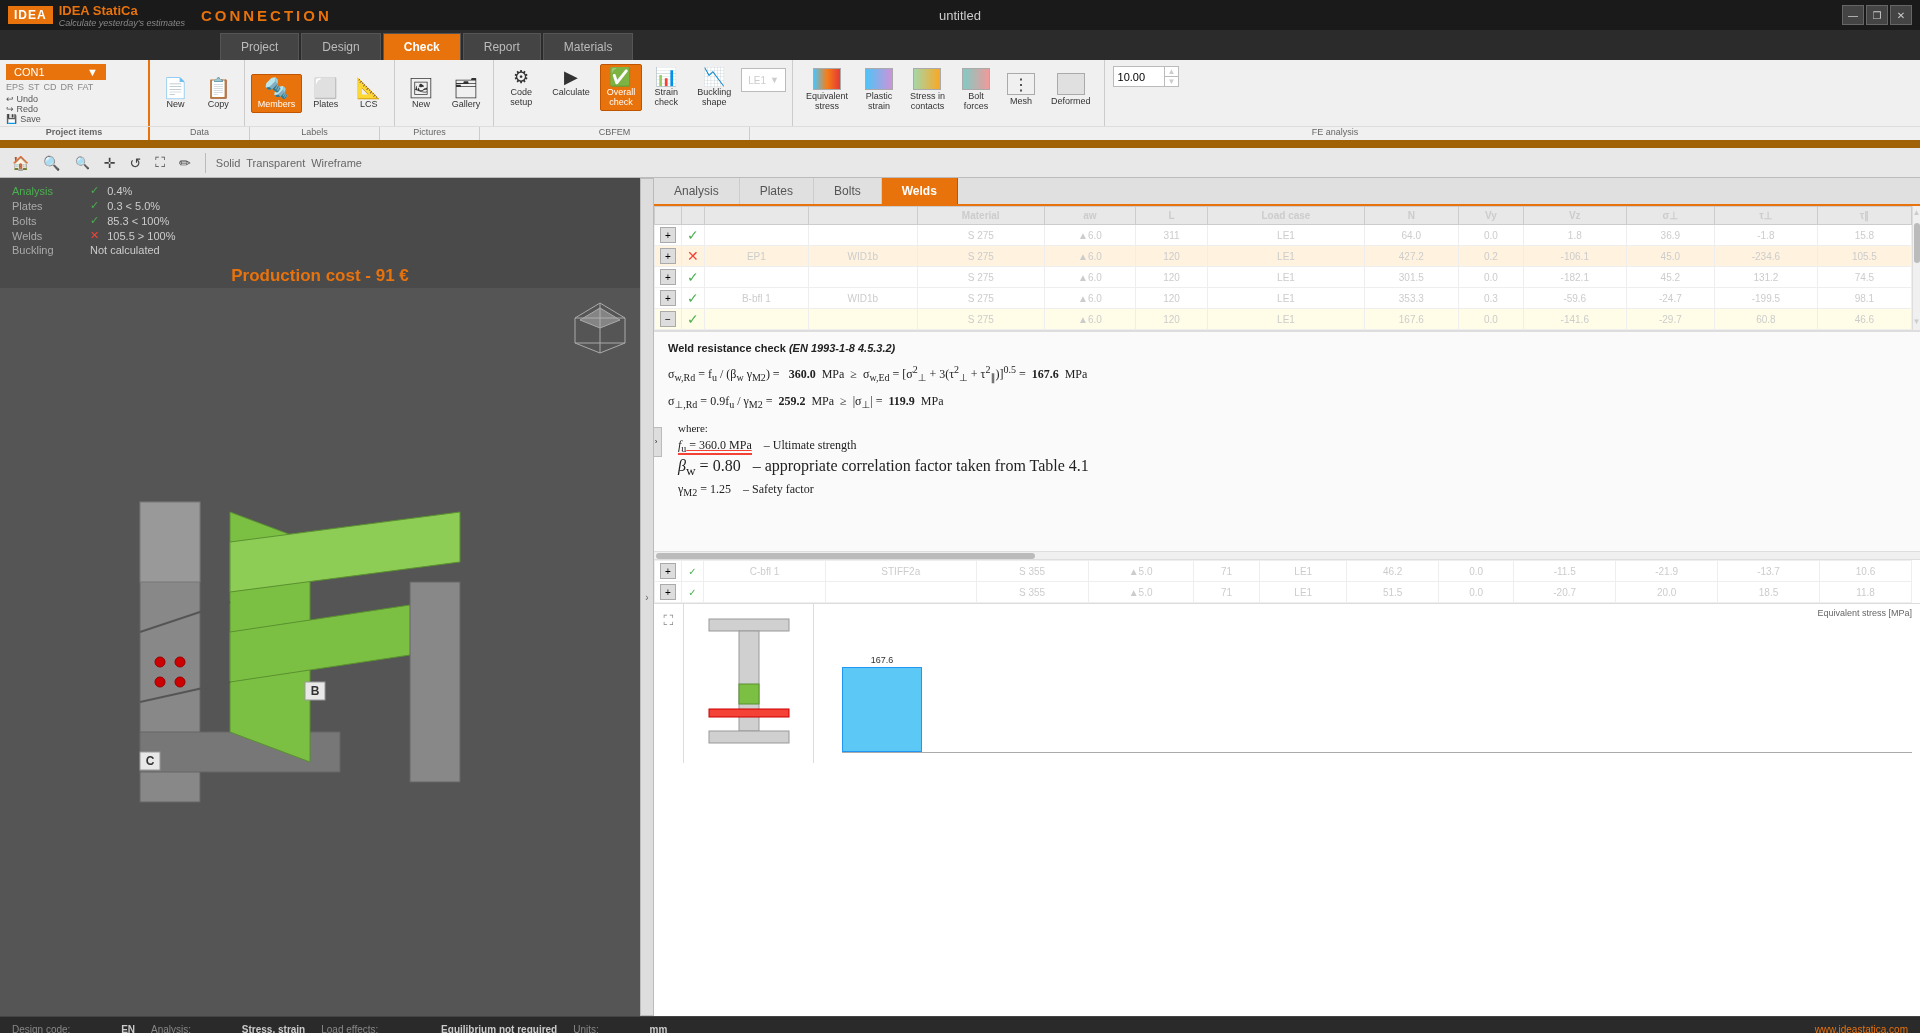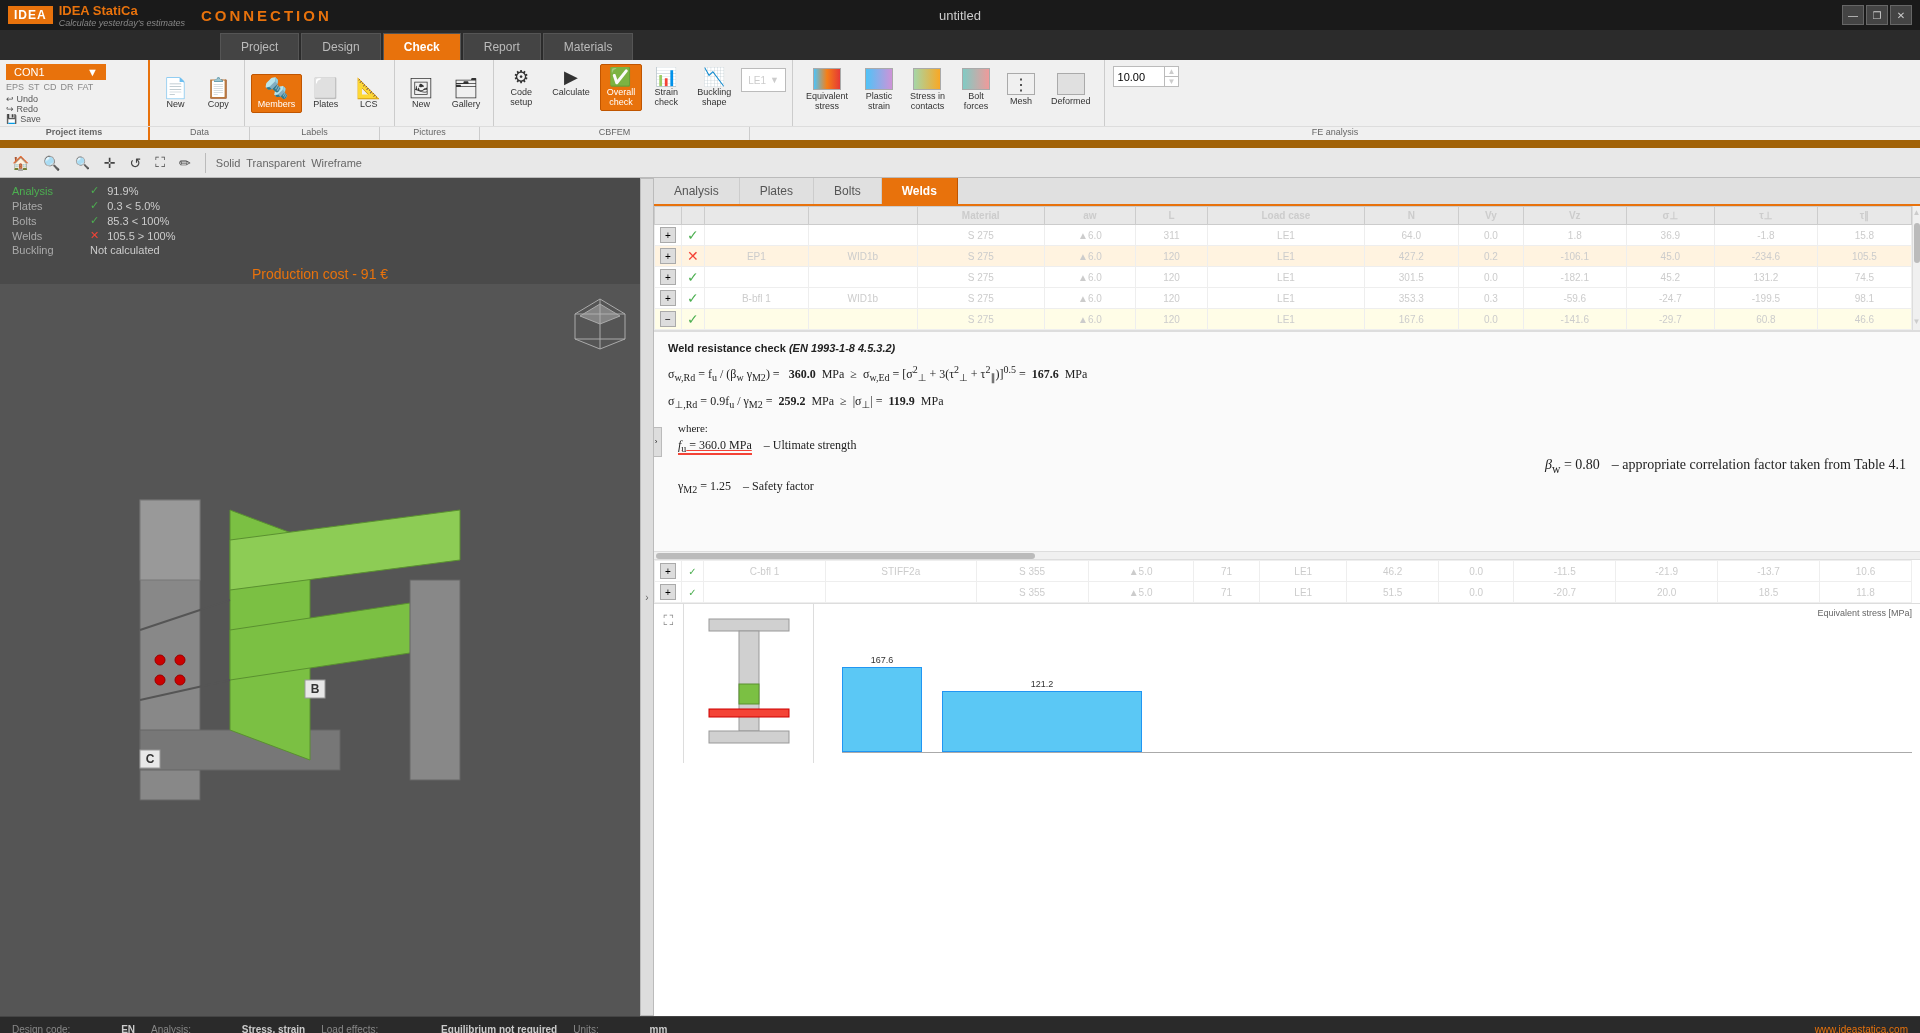--- a/index.html
+++ b/index.html
@@ -251,21 +251,21 @@
 </div>
 
 <div id="main" style="display:flex; height:calc(1033px - 30px - 30px - 80px - 30px - 25px);">
 
   <div id="left-panel" style="width:640px; background:#4a4a4a; display:flex; flex-direction:column; overflow:hidden;">
 
     <div style="padding:6px 12px; font-size:11px; color:#ccc;">
       <div class="status-row">
         <span class="status-label check-ok">Analysis</span>
         <span class="check-ok">✓</span>
-        <span>91.9%</span>
+        <span>0.4%</span>
       </div>
       <div class="status-row">
         <span class="status-label">Plates</span>
         <span class="check-ok">✓</span>
         <span>0.3 &lt; 5.0%</span>
       </div>
       <div class="status-row">
         <span class="status-label">Bolts</span>
         <span class="check-ok">✓</span>
         <span>85.3 &lt; 100%</span>
@@ -274,21 +274,21 @@
         <span class="status-label">Welds</span>
         <span class="check-fail">✕</span>
         <span>105.5 &gt; 100%</span>
       </div>
       <div class="status-row">
         <span class="status-label">Buckling</span>
         <span>Not calculated</span>
       </div>
     </div>
 
-    <div style="color:#e8720c; text-align:center; padding:2px; font-size:14px; font-weight:normal;">Production cost - 91 €</div>
+    <div style="color:#e8720c; text-align:center; padding:2px; font-size:17px; font-weight:bold;">Production cost - 91 €</div>
 
     <div id="model-view" style="flex:1; background:#555; position:relative; overflow:hidden; display:flex; align-items:center; justify-content:center;">
 
       <svg width="420" height="340" viewBox="0 0 420 340" style="position:absolute;">
 
         <rect width="420" height="340" fill="#555"></rect>
 
         <rect x="30" y="20" width="60" height="300" fill="#888" stroke="#666" stroke-width="1"></rect>
 
         <rect x="30" y="250" width="200" height="40" fill="#777" stroke="#666" stroke-width="1"></rect>
@@ -477,21 +477,21 @@
         <div style="margin:6px 0; font-family:'Times New Roman', serif; font-size:12px; line-height:1.6;">
           σ<sub>⊥,Rd</sub> = 0.9f<sub>u</sub> / γ<sub>M2</sub> = &nbsp;<strong>259.2</strong>&nbsp; MPa &nbsp;≥&nbsp; |σ<sub>⊥</sub>| = &nbsp;<strong>119.9</strong>&nbsp; MPa
         </div>
 
         <div style="margin-top:8px; padding-left:10px;">
           <div style="font-family:'Times New Roman', serif; font-size:11px; margin-bottom:4px;">where:</div>
           <div style="font-family:'Times New Roman', serif; font-size:12px; margin:3px 0; display:flex; gap:12px;">
             <span><span style="text-decoration:underline; text-decoration-color:#f44336; border-bottom: 2px solid #f44336; padding-bottom:1px;"><em>f</em><sub>u</sub> = 360.0 MPa</span></span>
             <span>– Ultimate strength</span>
           </div>
-          <div style="font-family:'Times New Roman', serif; font-size:14px; margin:3px 0; display:flex; gap:12px;justify-content:flex-end;">
+          <div style="font-family:'Times New Roman', serif; font-size:16px; margin:3px 0; display:flex; gap:12px;">
             <span><em>β</em><sub>w</sub> = 0.80</span>
             <span>– appropriate correlation factor taken from Table 4.1</span>
           </div>
           <div style="font-family:'Times New Roman', serif; font-size:12px; margin:3px 0; display:flex; gap:12px;">
             <span>γ<sub>M2</sub> = 1.25</span>
             <span>– Safety factor</span>
           </div>
         </div>
       </div>
 
@@ -558,24 +558,20 @@
 
         <div style="flex:1; padding:8px; position:relative;">
           <div style="font-size:9px; color:#666; position:absolute; top:4px; right:8px;">Equivalent stress [MPa]</div>
           <div style="display:flex; align-items:flex-end; height:120px; gap:20px; margin-top:20px; padding-left:20px;">
 
             <div style="display:flex; flex-direction:column; align-items:center; gap:2px;">
               <span style="font-size:9px; color:#333;">167.6</span>
               <div style="width:80px; height:85px; background:#5bc8f5; border:1px solid #2196f3;"></div>
             </div>
 
-            <div style="display:flex; flex-direction:column; align-items:center; gap:2px;">
-              <span style="font-size:9px; color:#333;">121.2</span>
-              <div style="width:200px; height:61px; background:#5bc8f5; border:1px solid #2196f3;"></div>
-            </div>
           </div>
 
           <div style="height:1px; background:#aaa; margin-left:20px;"></div>
         </div>
       </div>
 
     </div>
   </div>
 </div>
 

